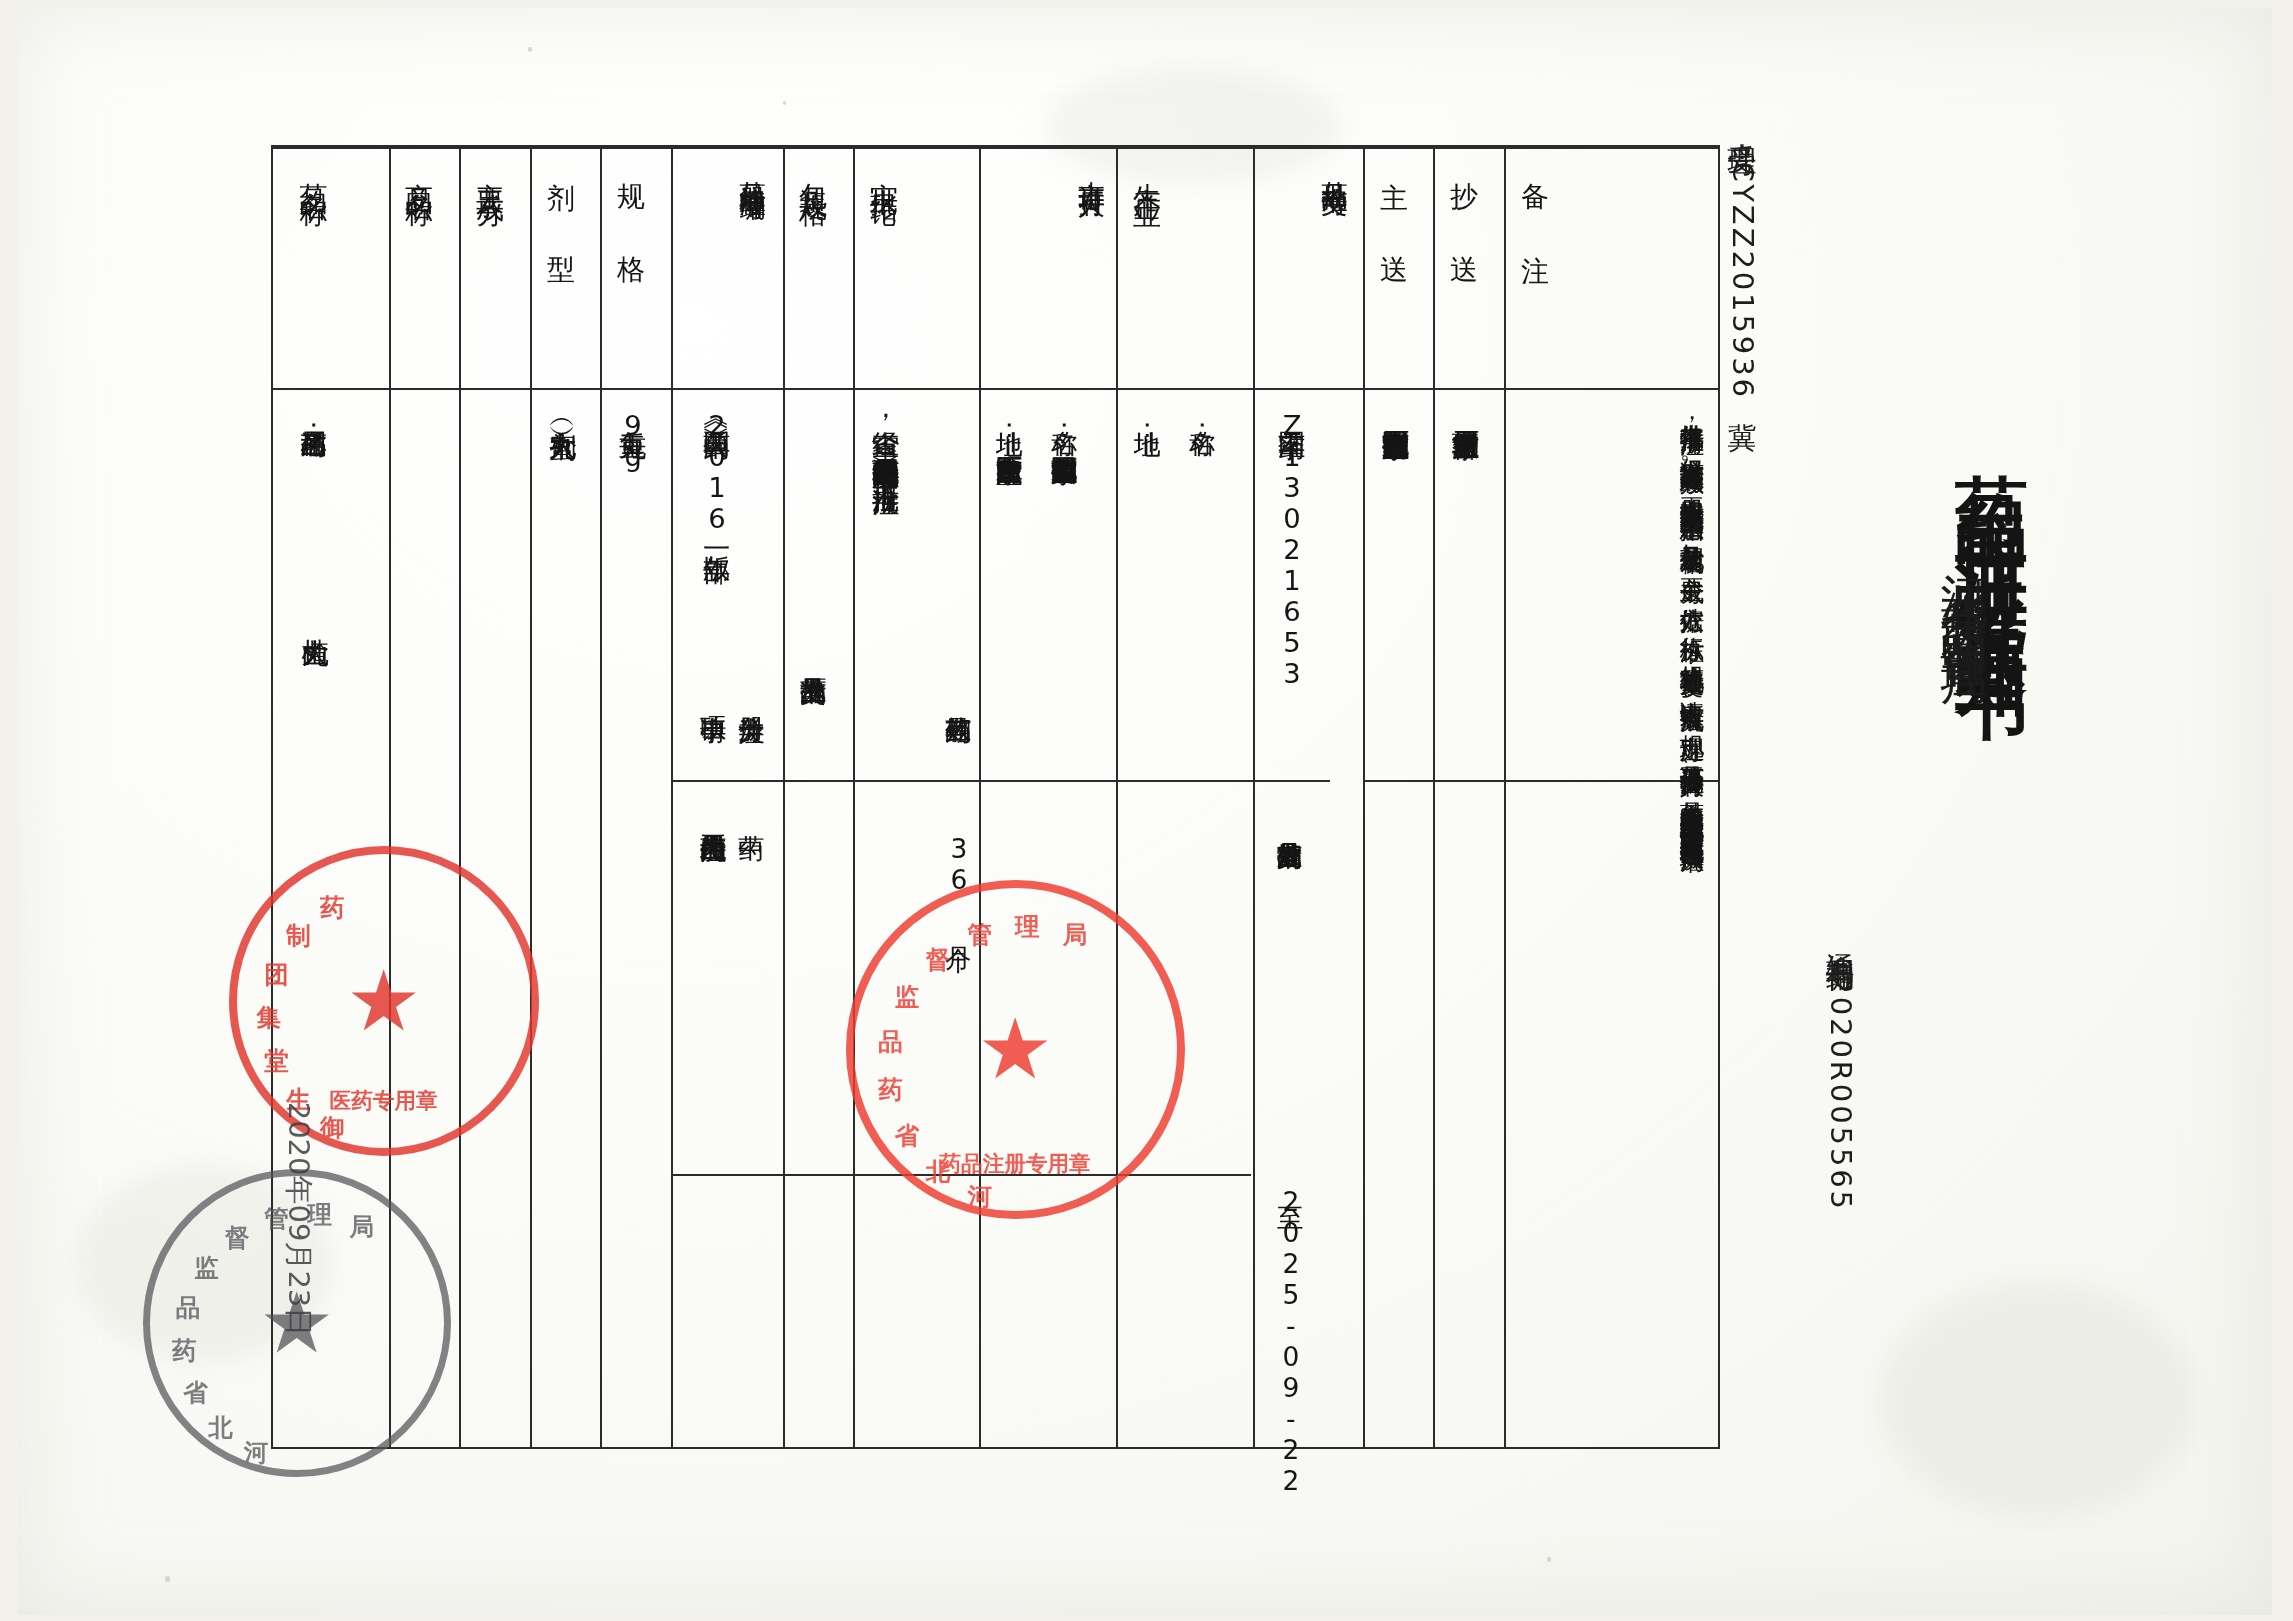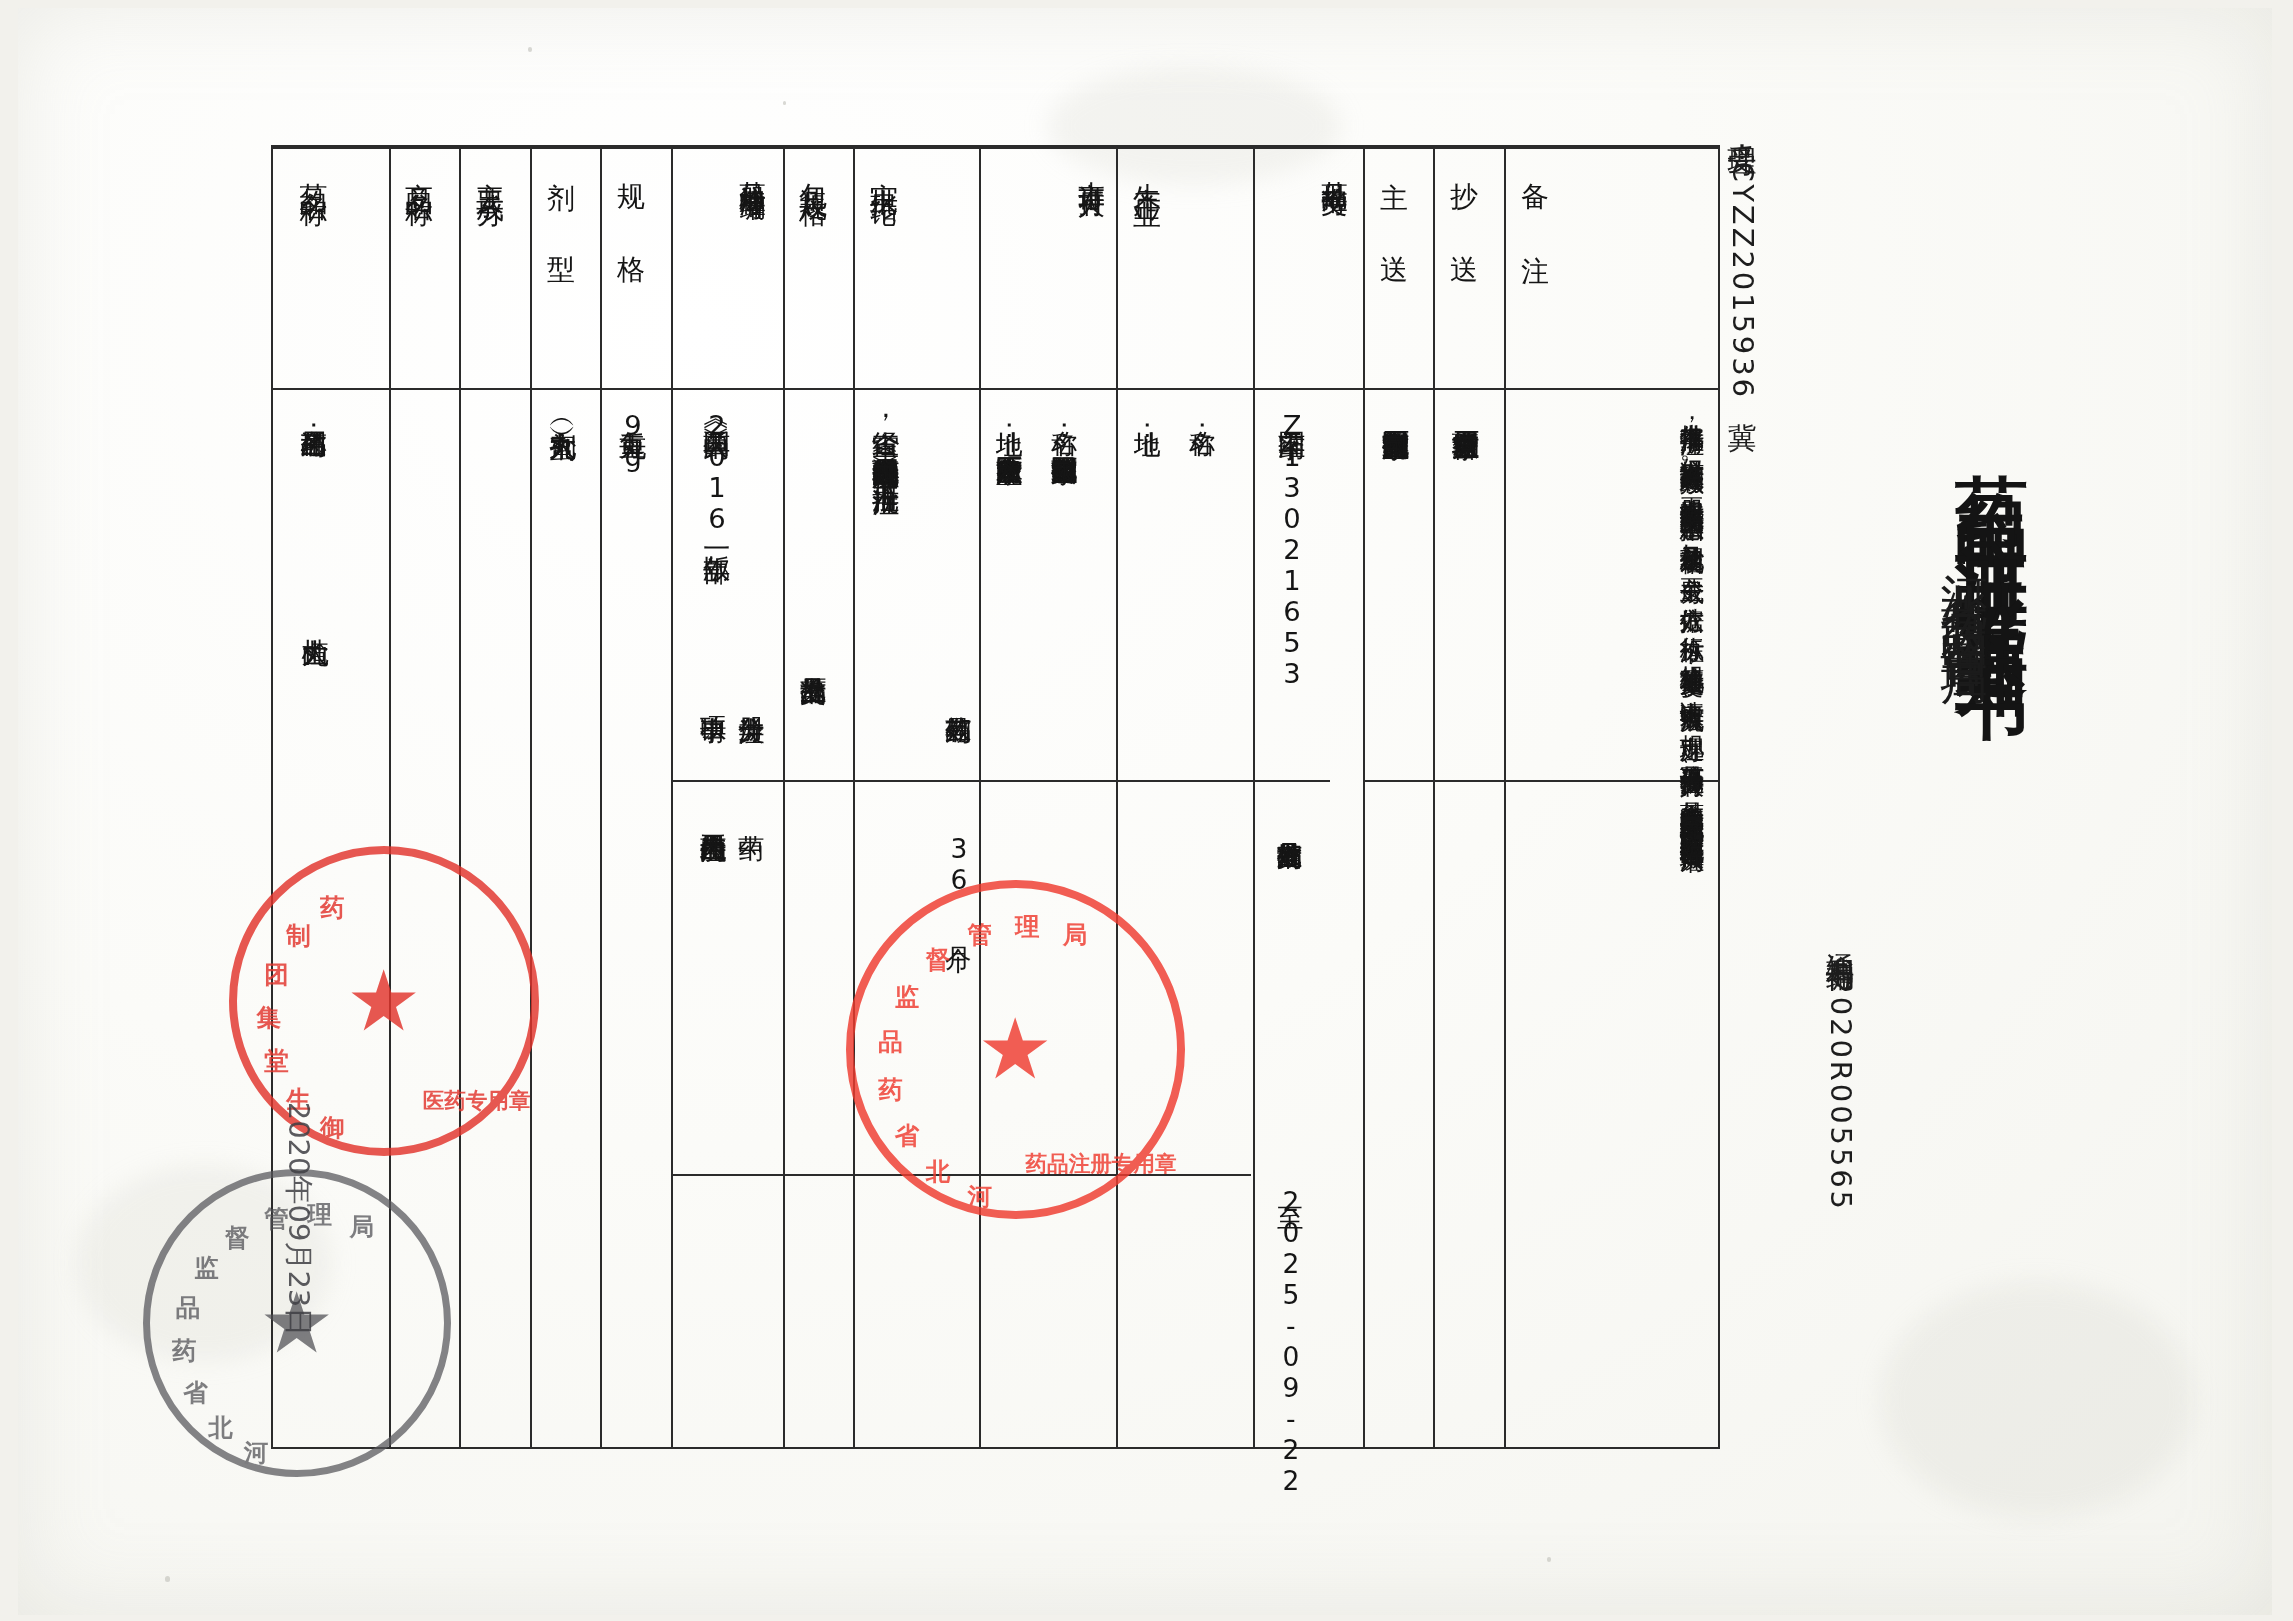--- a/index.html
+++ b/index.html
@@ -176,21 +176,21 @@
     font-size: 24.5px;
     font-weight: bold;
     transform-origin: 0 0;
     white-space: nowrap;
   }
   .stamp-bottom {
     position: absolute;
     left: 0;
     right: 0;
     bottom: 33px;
-    text-align: right;
+    text-align: center;
     font-size: 21.6px;
     font-weight: bold;
     margin-top: 48px;
   }
   
   #grey-date {
     position: absolute;
     left: 118px;
     top: 1191px;
     width: 323px;

